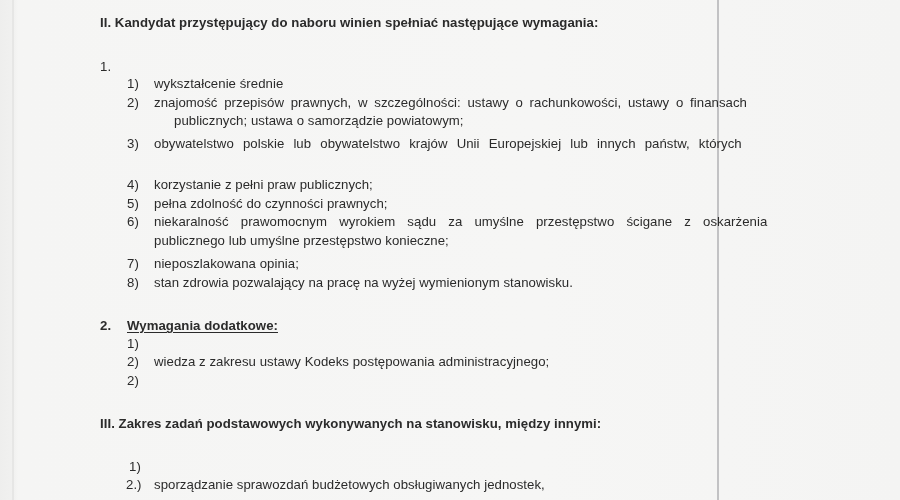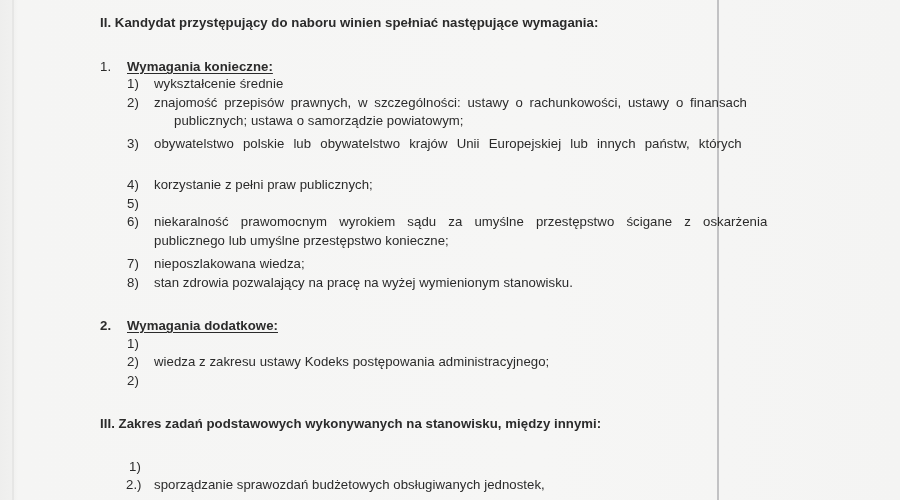--- a/index.html
+++ b/index.html
@@ -47,43 +47,43 @@
 </head>
 <body>
 
 <div class="page">
   <div class="gutter-line"></div>
   <div class="fold-line"></div>
 
   <div class="line bold" style="left:100px; top:15px;">II. Kandydat przystępujący do naboru winien spełniać następujące wymagania:</div>
 
   <div class="line" style="left:100px; top:59px;">1.</div>
-  <div class="line bold underline" style="left:127px; top:59px;">Wymagania konieczne:</div>
 
   <div class="line" style="left:127px; top:76px;">1)</div>
   <div class="line" style="left:154px; top:76px;">wykształcenie średnie</div>
 
   <div class="line" style="left:127px; top:95px;">2)</div>
   <div class="line" style="left:154px; top:95px; width:578px; word-spacing:3px;">znajomość przepisów prawnych, w szczególności: ustawy o rachunkowości,  ustawy o finansach</div>
   <div class="line" style="left:154px; top:113px;padding-left:20px;">publicznych;  ustawa o samorządzie powiatowym;</div>
 
   <div class="line" style="left:127px; top:136px;">3)</div>
   <div class="line" style="left:154px; top:136px; word-spacing:5.4px;">obywatelstwo polskie lub obywatelstwo krajów Unii Europejskiej lub innych państw, których</div>
 
   <div class="line" style="left:127px; top:177px;">4)</div>
   <div class="line" style="left:154px; top:177px;">korzystanie z pełni praw publicznych;</div>
 
   <div class="line" style="left:127px; top:196px;">5)</div>
+  <div class="line" style="left:154px; top:196px;">pełna zdolność do czynności prawnych;</div>
 
   <div class="line" style="left:127px; top:214px;">6)</div>
   <div class="line" style="left:154px; top:214px; word-spacing:8.4px;">niekaralność prawomocnym wyrokiem sądu za umyślne przestępstwo ścigane z oskarżenia</div>
   <div class="line" style="left:154px; top:233px;">publicznego lub umyślne przestępstwo konieczne;</div>
 
   <div class="line" style="left:127px; top:256px;">7)</div>
-  <div class="line" style="left:154px; top:256px;">nieposzlakowana wiedza;</div>
+  <div class="line" style="left:154px; top:256px;">nieposzlakowana opinia;</div>
 
   <div class="line" style="left:127px; top:275px;">8)</div>
   <div class="line" style="left:154px; top:275px;">stan zdrowia pozwalający na pracę na wyżej wymienionym stanowisku.</div>
 
   <div class="line bold" style="left:100px; top:318px;">2.</div>
   <div class="line bold underline" style="left:127px; top:318px;">Wymagania dodatkowe:</div>
 
   <div class="line" style="left:127px; top:336px;">1)</div>
 
   <div class="line" style="left:127px; top:354px;">2)</div>

